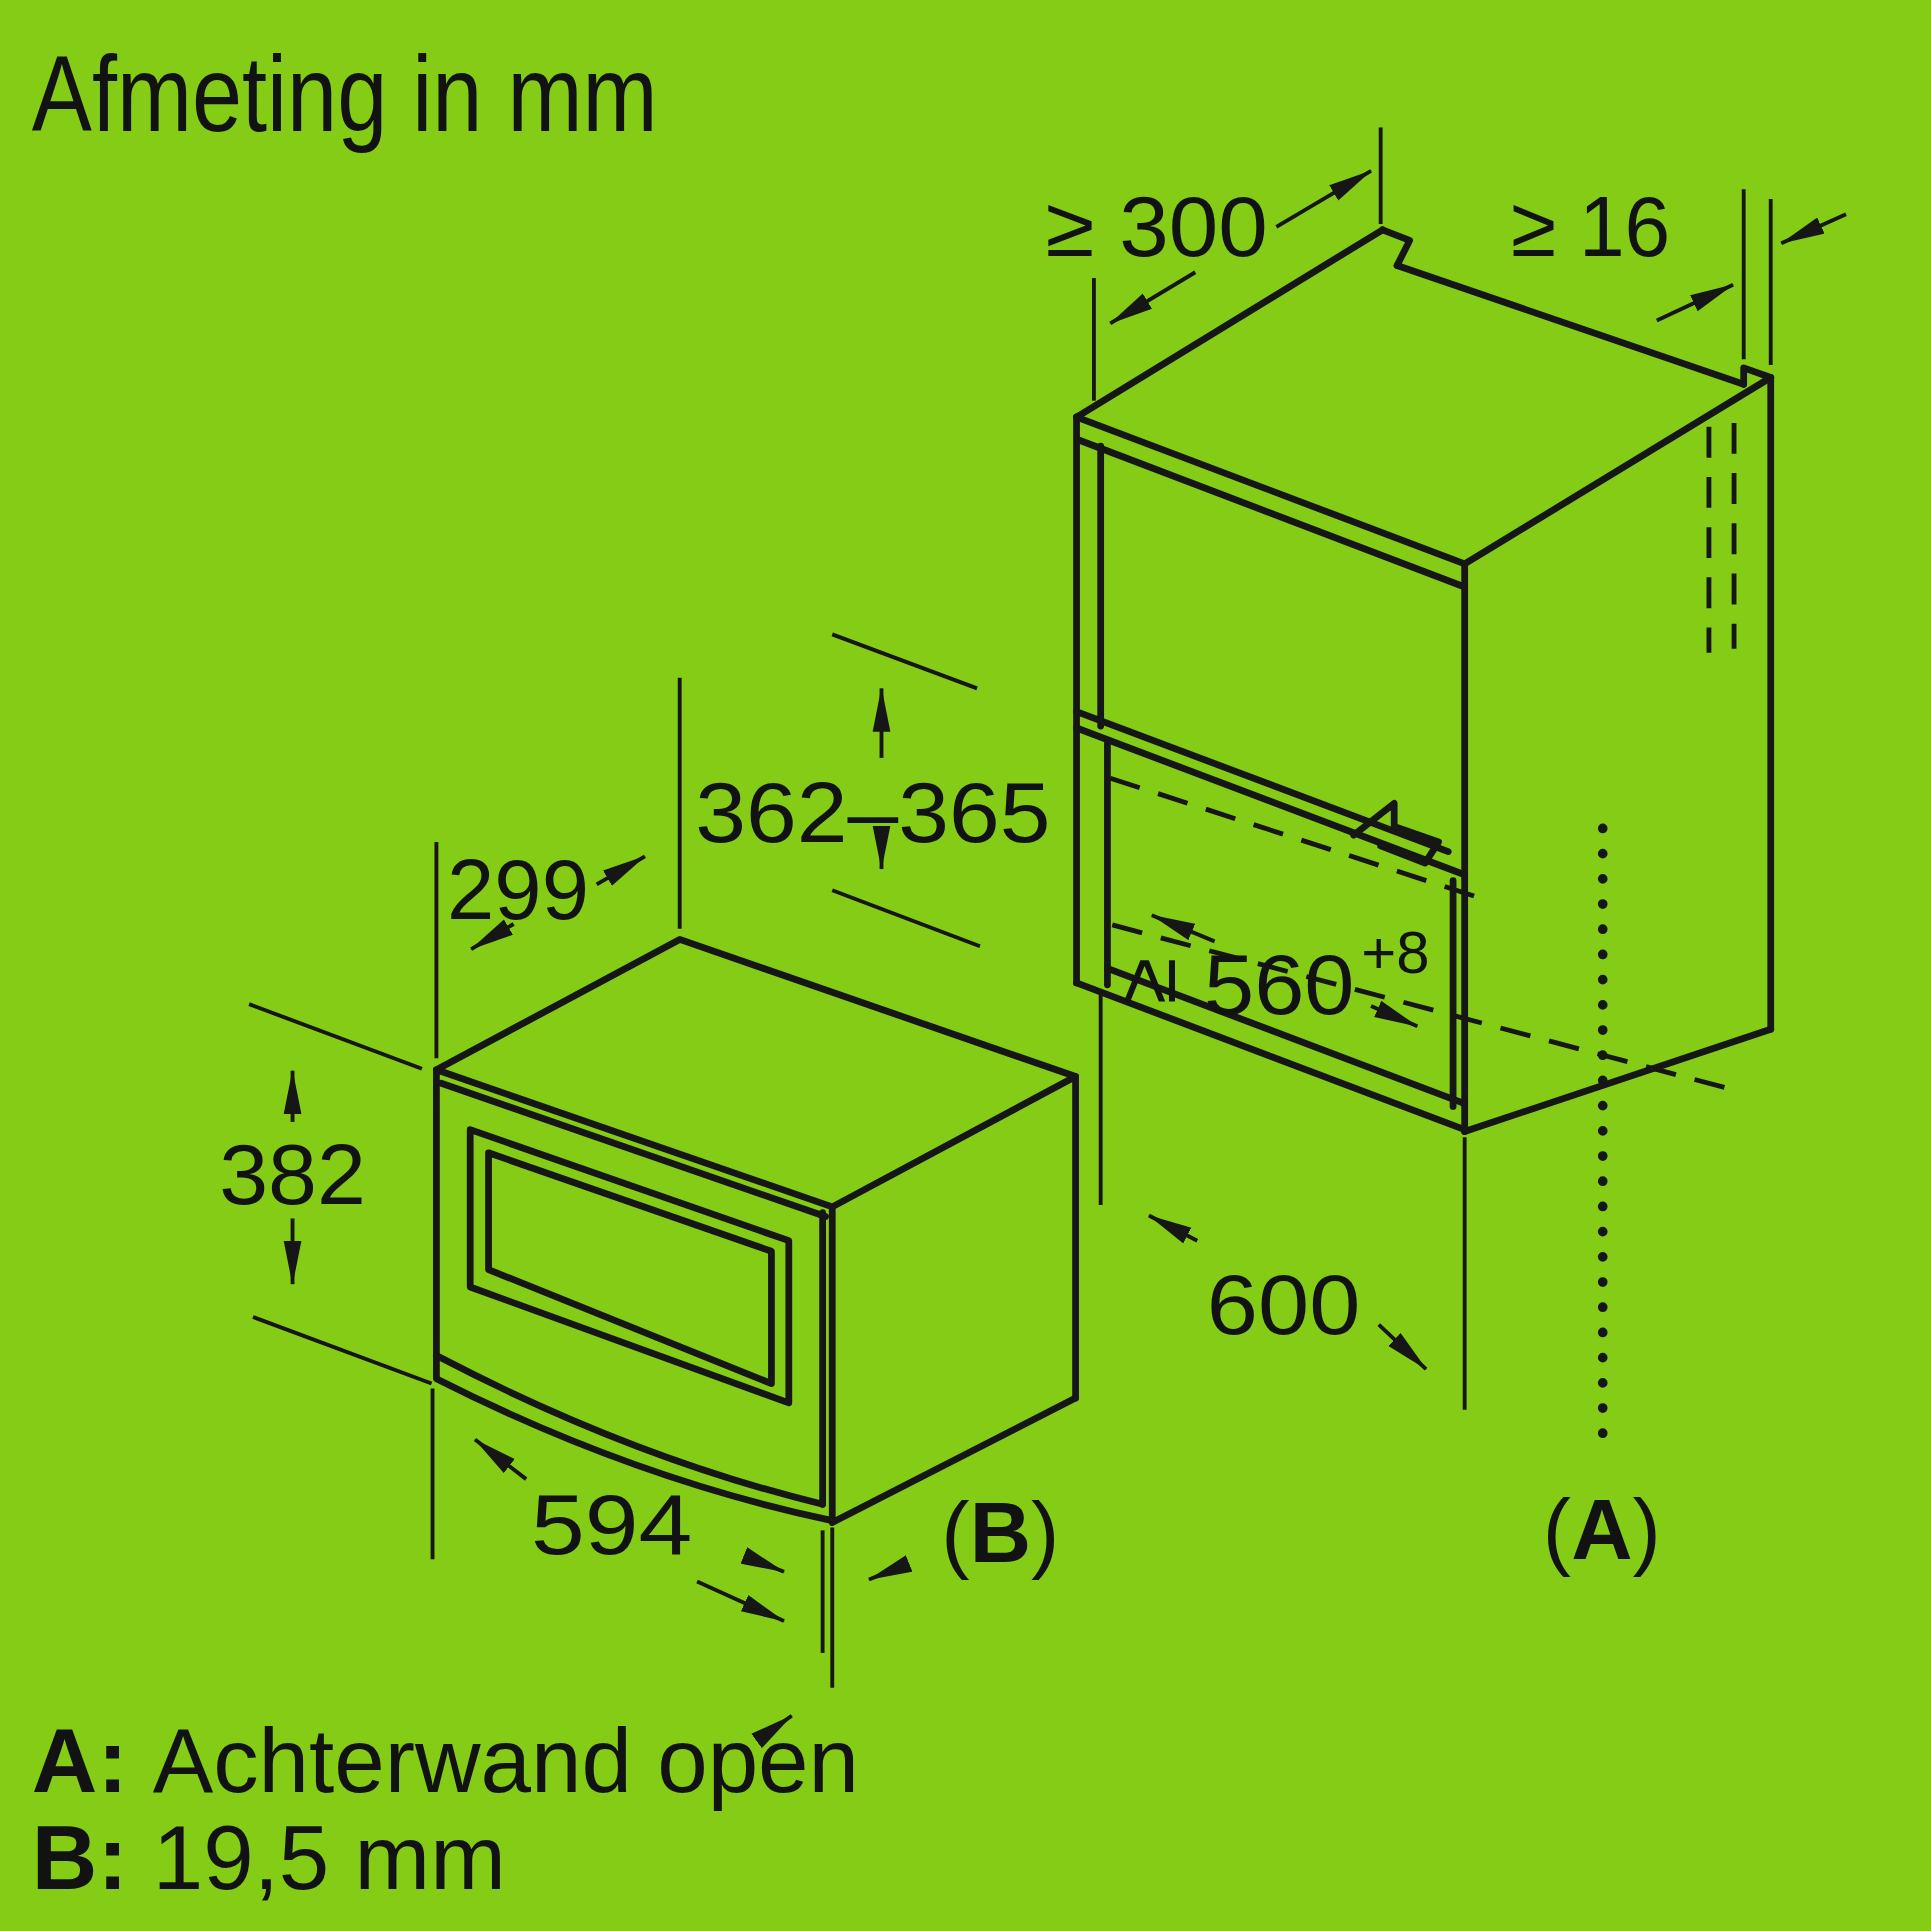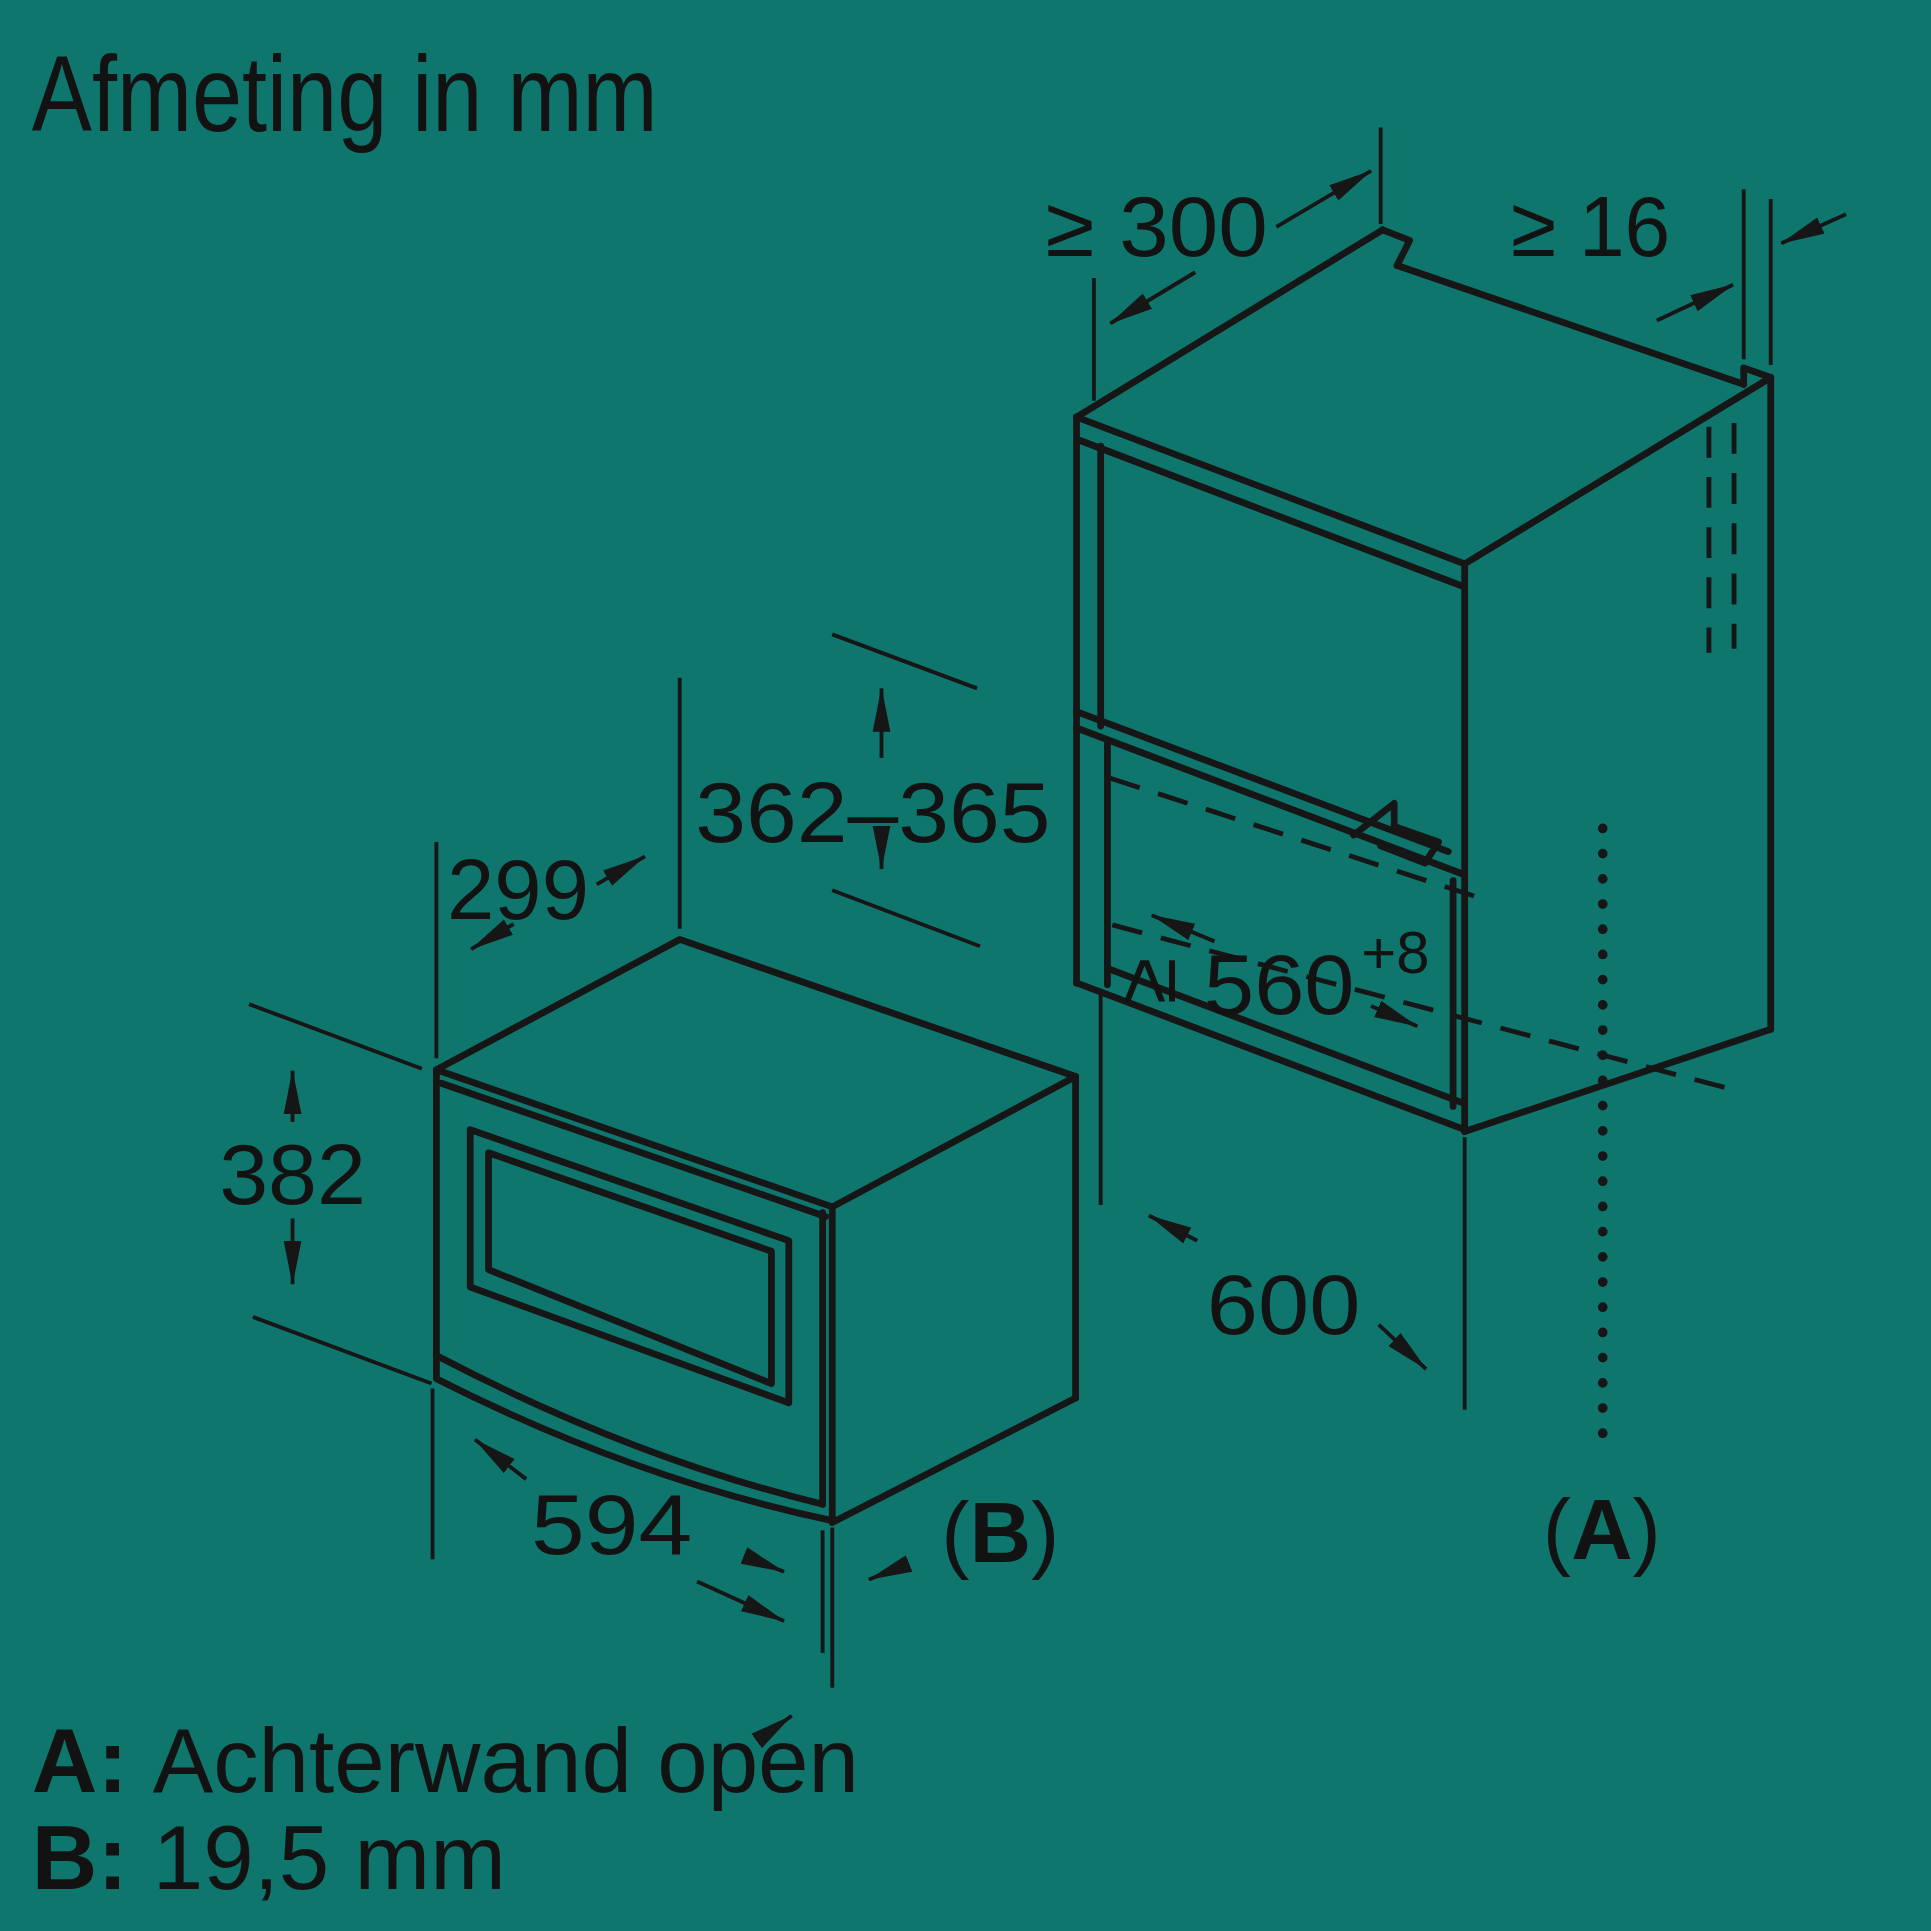--- a/index.html
+++ b/index.html
@@ -1,16 +1,16 @@
 <!DOCTYPE html>
 <html><head>
 <meta charset="utf-8">
 <style>
   html,body{margin:0;padding:0;background:#ffffff;}
-  .page{width:1931px;height:1931px;position:relative;background:#0f766e;
+  .page{width:1931px;height:1931px;position:relative;background:#84cc16;
         font-family:"Liberation Sans",sans-serif;}
   svg{display:block;width:1931px;height:1931px;}
   .ln{fill:none;stroke:#161616;stroke-width:7;stroke-linecap:round;stroke-linejoin:round;}
   .thin{fill:none;stroke:#161616;stroke-width:4;stroke-linecap:butt;}
   .dash{fill:none;stroke:#161616;stroke-width:5;stroke-dasharray:32 20;}
   .dots{fill:none;stroke:#161616;stroke-width:10;stroke-linecap:round;stroke-dasharray:0.1 26;}
   text{fill:#121212;}
   .title{font-size:112px;}
   .dim{font-size:88px;}
   .sup{font-size:62px;}

